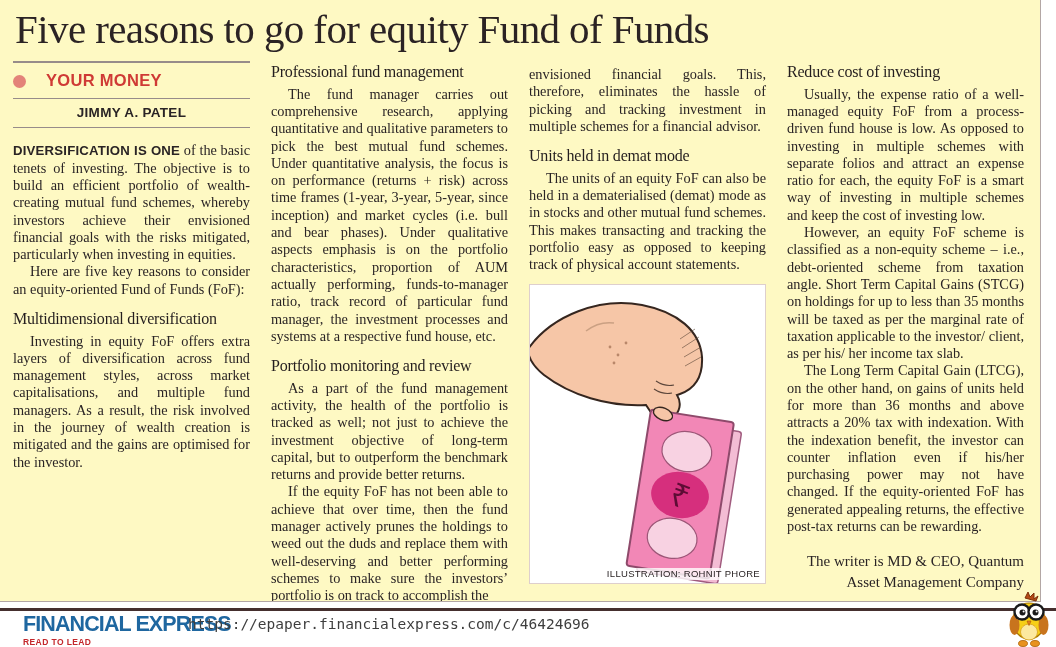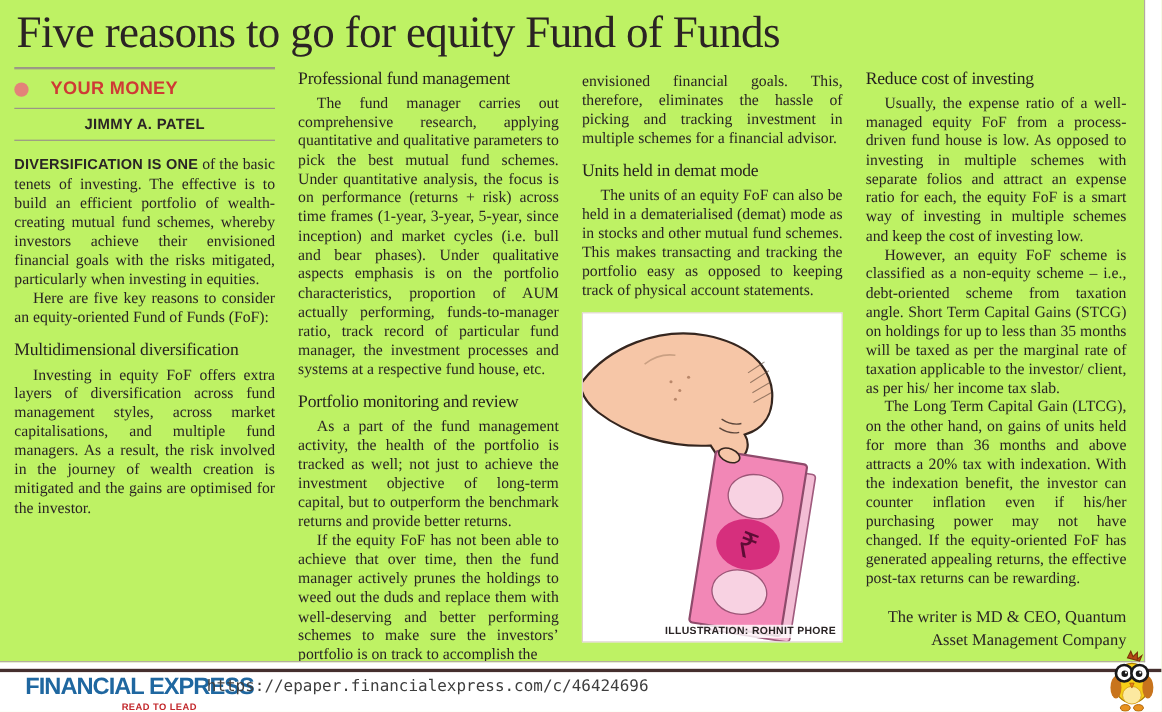--- a/index.html
+++ b/index.html
@@ -8,21 +8,21 @@
     position: relative;
     width: 1056px; height: 647px;
     background: #ffffff;
     font-family: "Liberation Serif", serif;
     overflow: hidden;
   }
   
   .clip {
     position: absolute; left:0; top:0;
     width: 1041px; height: 602px;
-    background: #bef264;
+    background: #fef9c3;
     border-right: 1px solid #b3a7a5;
     border-bottom: 1px solid #b3a7a5;
     padding: 6px 27px 0 13px;
     overflow: hidden;
   }
   .headline {
     font-size: 41px; font-weight: normal;
     letter-spacing: -0.6px;
     color: #2b2324; margin: 2px 0 10px 2px;
     line-height: 1.05;
@@ -73,21 +73,21 @@
   .cont { padding-top: 5px; }
   .illus-panel {
     position: relative; margin-top: 10px;
     width: 237px; height: 300px;
     background: #ffffff; border: 1px solid #decfcd;
   }
   .illus-panel svg { display:block; width:100%; height:100%; }
   .illus-caption {
     position: absolute; right: 5px; bottom: 3px;
     font-family: "Liberation Sans", sans-serif;
-    font-weight: bold; font-size: 9.5px;
+    font-weight: normal; font-size: 9.5px;
     letter-spacing: 0.3px; color: #2a2425;
     background: rgba(255,255,255,0.8);
   }
   .credit {
     margin-top: 16px !important;
     text-align: right;
     font-size: 15px; line-height: 1.35;
   }
   
   .footer {
@@ -101,21 +101,21 @@
   .brand {
     font-family: "Liberation Sans", sans-serif;
     font-weight: bold; font-size: 21.5px;
     letter-spacing: -0.9px; color: #1f67a0;
     line-height: 1; white-space: nowrap;
   }
   .tagline {
     font-family: "Liberation Sans", sans-serif;
     font-weight: bold; font-size: 8.5px;
     letter-spacing: 0.4px; color: #c3272b;
-    text-align: right; margin-top: 1px;
+    text-align: left; margin-top: 1px;
   }
   .meta {
     margin-left: 9px; margin-top: 1px;
     font-family: "DejaVu Sans Mono", "Liberation Mono", monospace;
     font-size: 14.5px; color: #3e3e3e; line-height: 1.25;
   }
   .meta .url { cursor: pointer; }
   .owl {
     position: absolute; left: 1004px; top: 591px;
     width: 50px; height: 56px; z-index: 5; cursor: pointer;
@@ -135,21 +135,21 @@
       <div class="col">
         <hr class="rule">
         <hr class="rule">
         <div class="kicker">
           <span class="kicker-bullet"></span>
           <span>YOUR MONEY</span>
         </div>
         <hr class="rule">
         <div class="byline">JIMMY A. PATEL</div>
         <hr class="rule">
-        <p class="lead"><span class="lead-in">DIVERSIFICATION IS ONE</span><span> of the basic tenets of investing. The effective is to build an efficient portfolio of wealth-creating mutual fund schemes, whereby investors achieve their envisioned financial goals with the risks mitigated, particularly when investing in equities.</span></p>
+        <p class="lead"><span class="lead-in">DIVERSIFICATION IS ONE</span><span> of the basic tenets of investing. The objective is to build an efficient portfolio of wealth-creating mutual fund schemes, whereby investors achieve their envisioned financial goals with the risks mitigated, particularly when investing in equities.</span></p>
         <p class="ind">Here are five key reasons to consider an equity-oriented Fund of Funds (FoF):</p>
         <h2 class="section">Multidimensional diversification</h2>
         <p class="ind">Investing in equity FoF offers extra layers of diversification across fund management styles, across market capitalisations, and multiple fund managers. As a result, the risk involved in the journey of wealth creation is mitigated and the gains are optimised for the investor.</p>
       </div>
 
       <div class="col">
         <h2 class="section first">Professional fund management</h2>
         <p class="ind">The fund manager carries out comprehensive research, applying quantitative and qualitative parameters to pick the best mutual fund schemes. Under quantitative analysis, the focus is on performance (returns + risk) across time frames (1-year, 3-year, 5-year, since inception) and market cycles (i.e. bull and bear phases). Under qualitative aspects emphasis is on the portfolio characteristics, proportion of AUM actually performing, funds-to-manager ratio, track record of particular fund manager, the investment processes and systems at a respective fund house, etc.</p>
         <h2 class="section">Portfolio monitoring and review</h2>
         <p class="ind">As a part of the fund management activity, the health of the portfolio is tracked as well; not just to achieve the investment objective of long-term capital, but to outperform the benchmark returns and provide better returns.</p>

